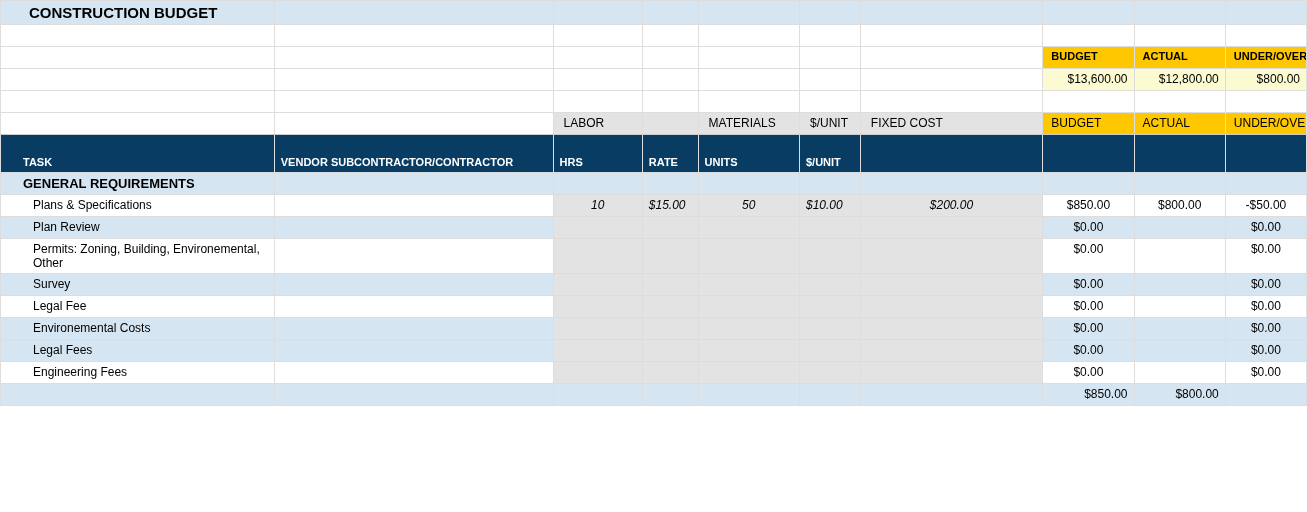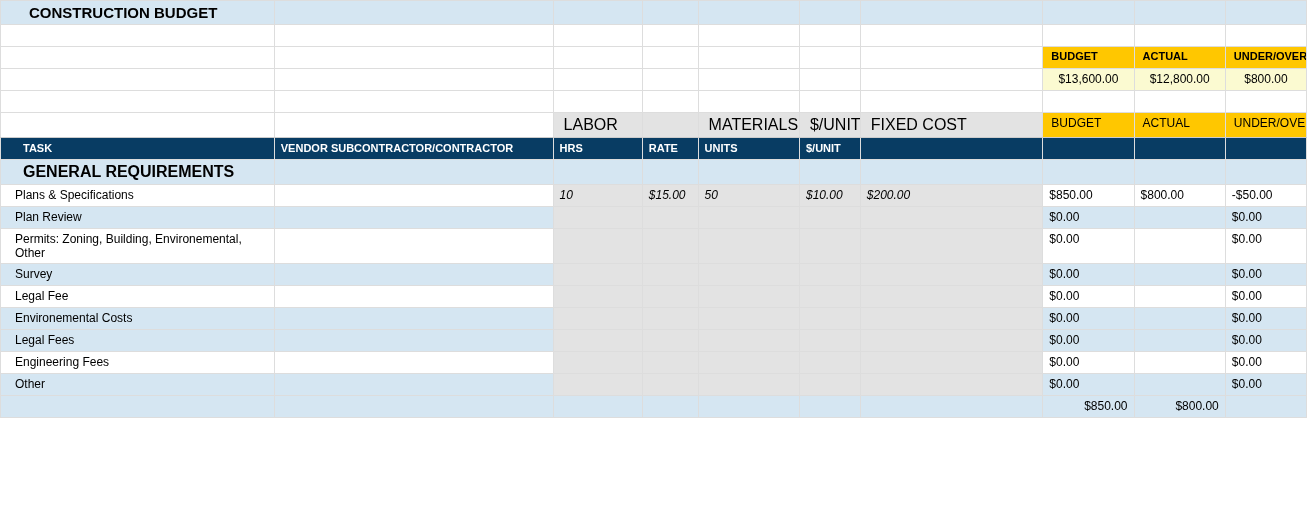--- a/index.html
+++ b/index.html
@@ -33,44 +33,44 @@
   .col-budget { width: 90px; }
   .col-actual { width: 90px; }
   .col-diff   { width: 80px; }
 
   .title-row td { background:#d5e6f2; font-weight:bold; font-size:15px;margin-top:48px; }
   .title-row .col-task { padding-left: 28px; }
   .blank-row td { background:#fff; }
   .gold-header td { background:#fff; }
   .gold-header .gold { background:#ffc700; font-weight:bold; font-size:11px; padding-left:8px; }
   .totals-row td { background:#fff; }
-  .totals-row .cream { background:#fbfad1; text-align:center; font-size:12px; }
+  .totals-row .cream { background:#fbfad1; text-align:right; font-size:12px; }
 
   .groupheader-row td { background:#fff; border-bottom:1px solid #ccc; }
-  .groupheader-row .grey { background:#e3e3e3; font-size:16px; padding-left:10px; }
+  .groupheader-row .grey { background:#e3e3e3; font-size:12px; padding-left:10px; }
   .groupheader-row .gold2 { background:#ffc700; font-size:12px; padding-left:8px; }
 
   .colheader-row td {
     background:#083c63;
     color:#fff;
     font-weight:bold;
     font-size:11px;
     vertical-align: top;
-    padding-top:4px;
+    padding-top:21px;
     padding-bottom:4px;
   }
   .colheader-row .col-task { padding-left:22px; }
 
-  .section-row td { background:#d5e6f2; font-weight:bold; font-size:16px; }
+  .section-row td { background:#d5e6f2; font-weight:bold; font-size:13px; }
   .section-row .col-task { padding-left:22px; }
 
   .data-row td { font-size:12px; }
-  .data-row .col-task { padding-left:14px; }
+  .data-row .col-task { padding-left:32px; }
   .data-row .grey { background:#e3e3e3; }
-  .data-row .num { text-align:left; }
+  .data-row .num { text-align:center; }
   .data-row .italic { font-style:italic; }
   .alt td.col-task, .alt td.col-vendor, .alt td.col-budget, .alt td.col-actual, .alt td.col-diff { background:#d5e6f2; }
   .noalt td.col-task, .noalt td.col-vendor, .noalt td.col-budget, .noalt td.col-actual, .noalt td.col-diff { background:#fff; }
 
   .subtotal-row td { background:#d5e6f2; text-align:right; font-size:12px; }
 </style>
 </head>
 <body>
 
 <table>
@@ -283,32 +283,20 @@
         <td class="col-vendor"></td>
         <td class="grey num"></td>
         <td class="grey"></td>
         <td class="grey num"></td>
         <td class="grey"></td>
         <td class="grey num"></td>
         <td class="col-budget num">$0.00</td>
         <td class="col-actual num"></td>
         <td class="col-diff num">$0.00</td>
       </tr>
-      <tr class="data-row alt">
-        <td class="col-task">Other</td>
-        <td class="col-vendor"></td>
-        <td class="grey num"></td>
-        <td class="grey"></td>
-        <td class="grey num"></td>
-        <td class="grey"></td>
-        <td class="grey num"></td>
-        <td class="col-budget num">$0.00</td>
-        <td class="col-actual num"></td>
-        <td class="col-diff num">$0.00</td>
-      </tr>
     </tbody>
 
   <tbody>
       <tr class="subtotal-row">
     <td></td>
         <td></td>
         <td></td>
         <td></td>
         <td></td>
         <td></td>

